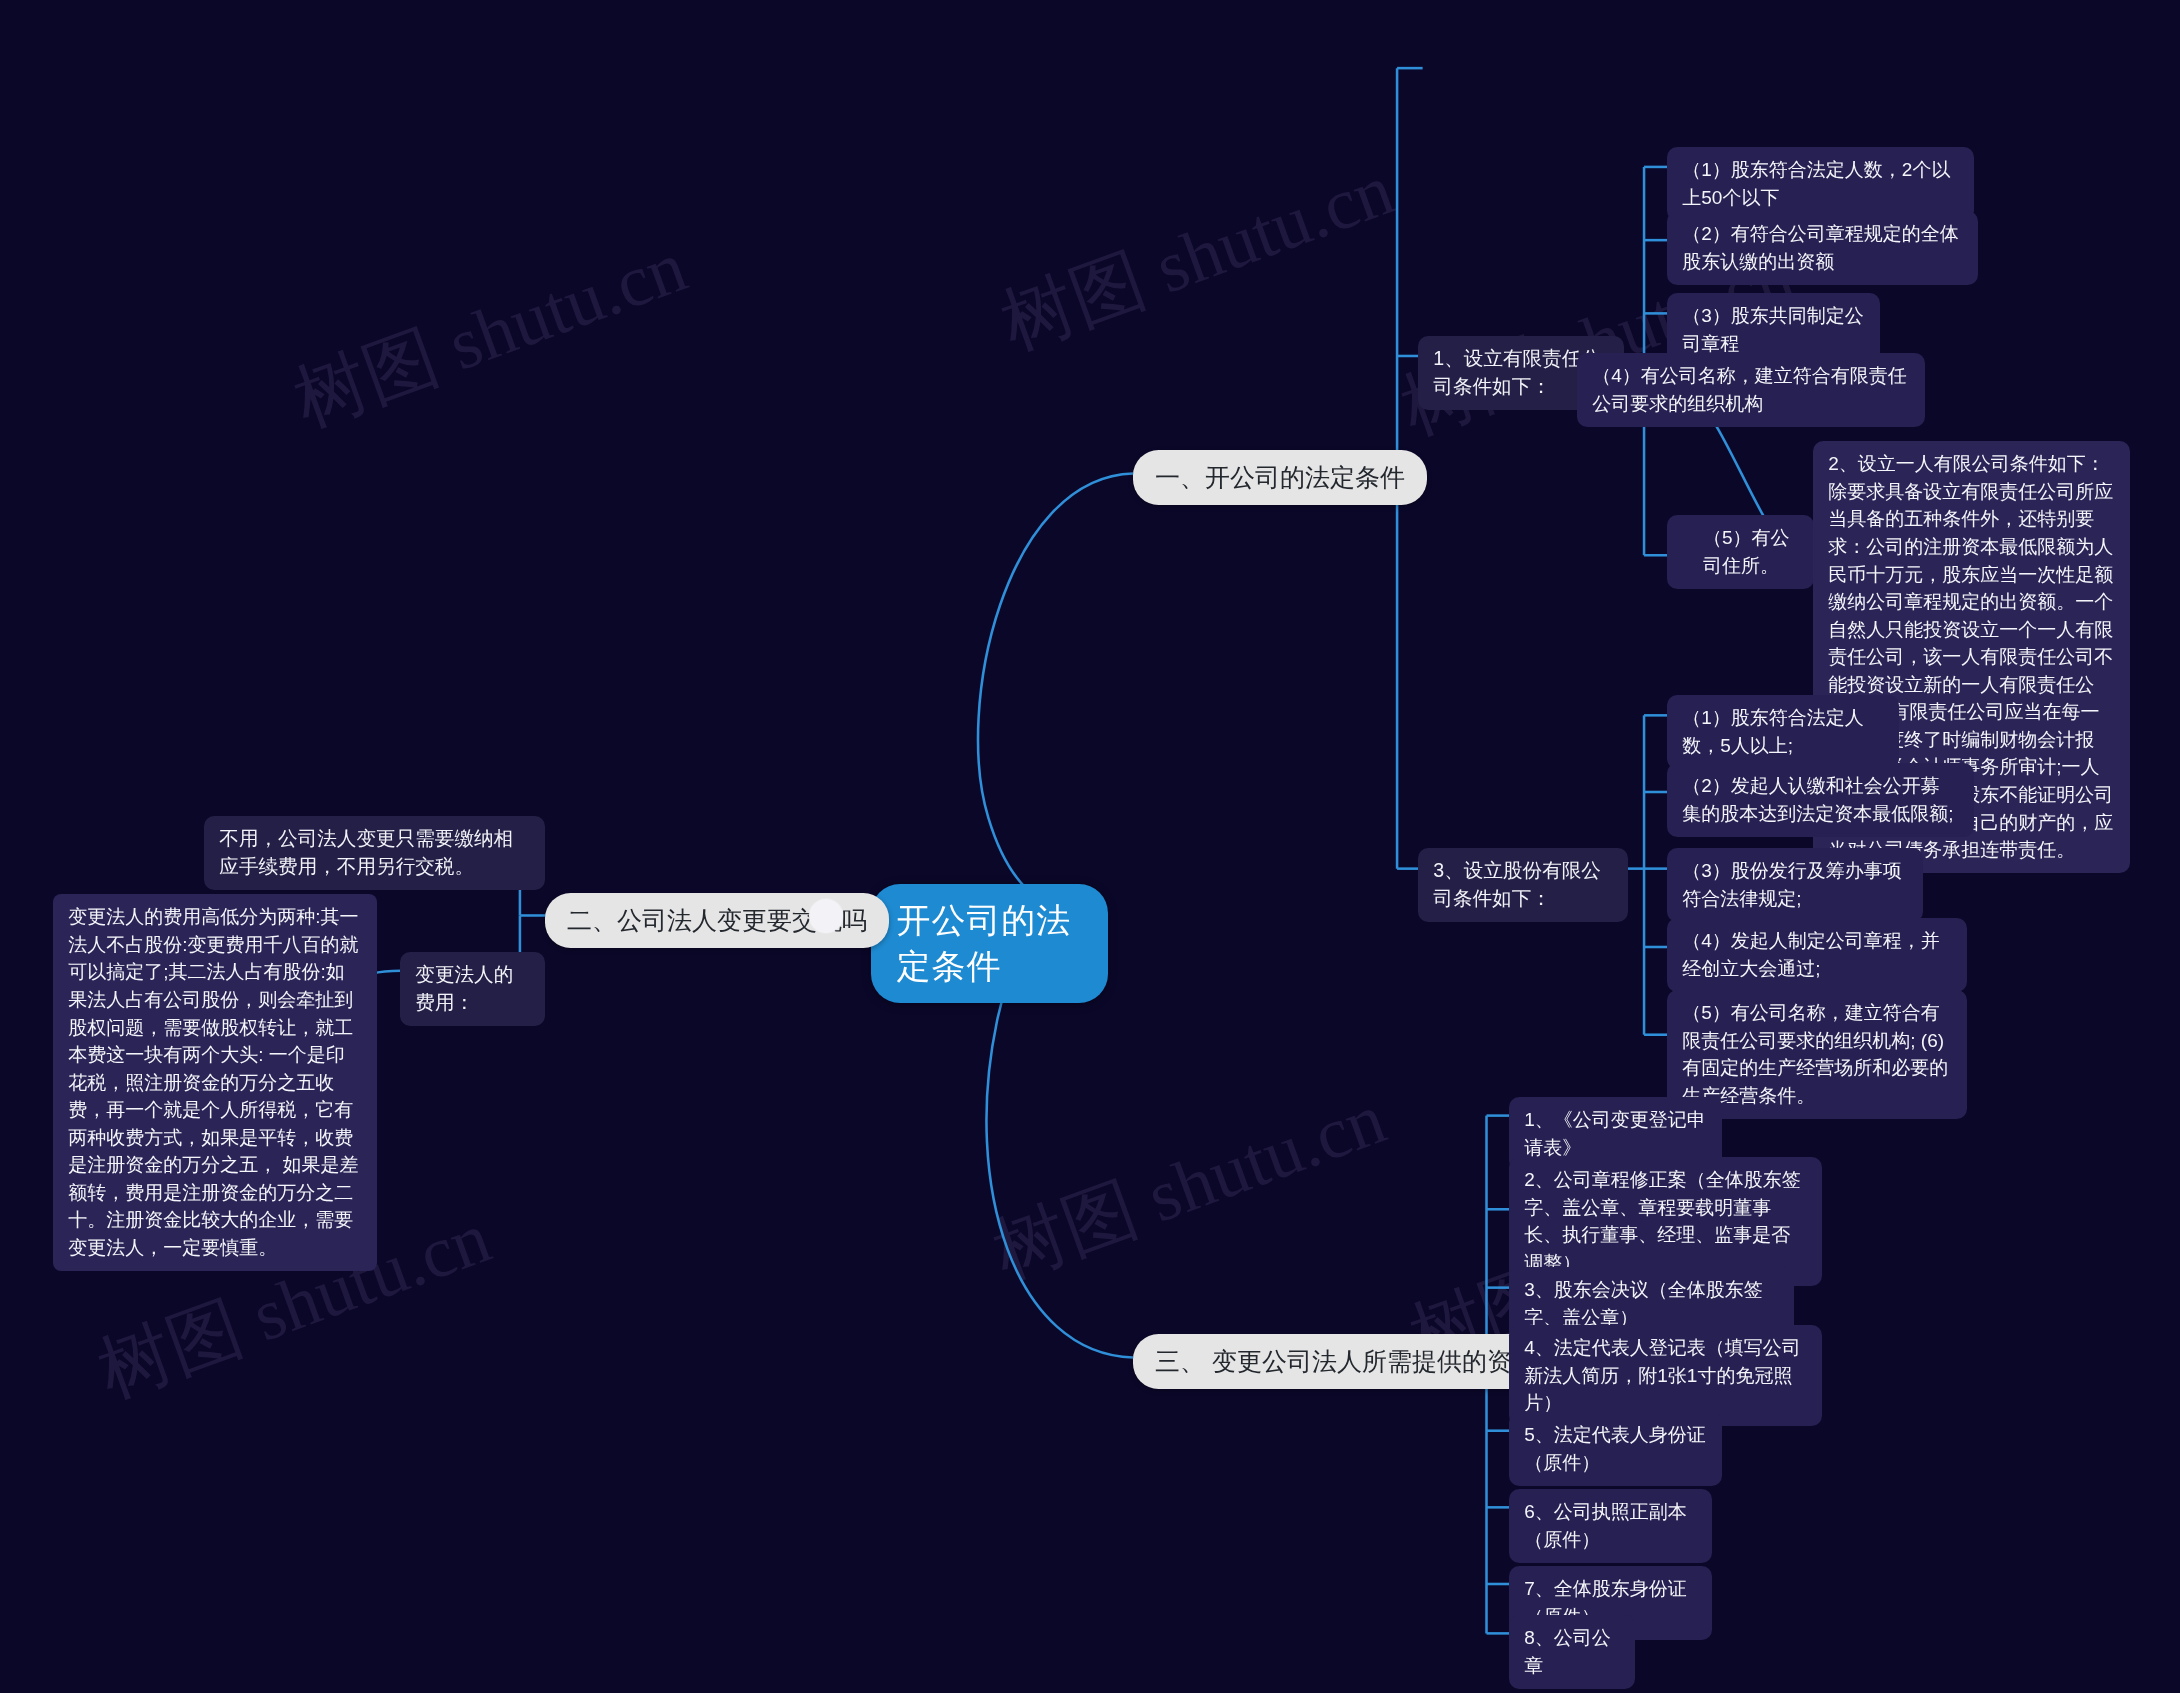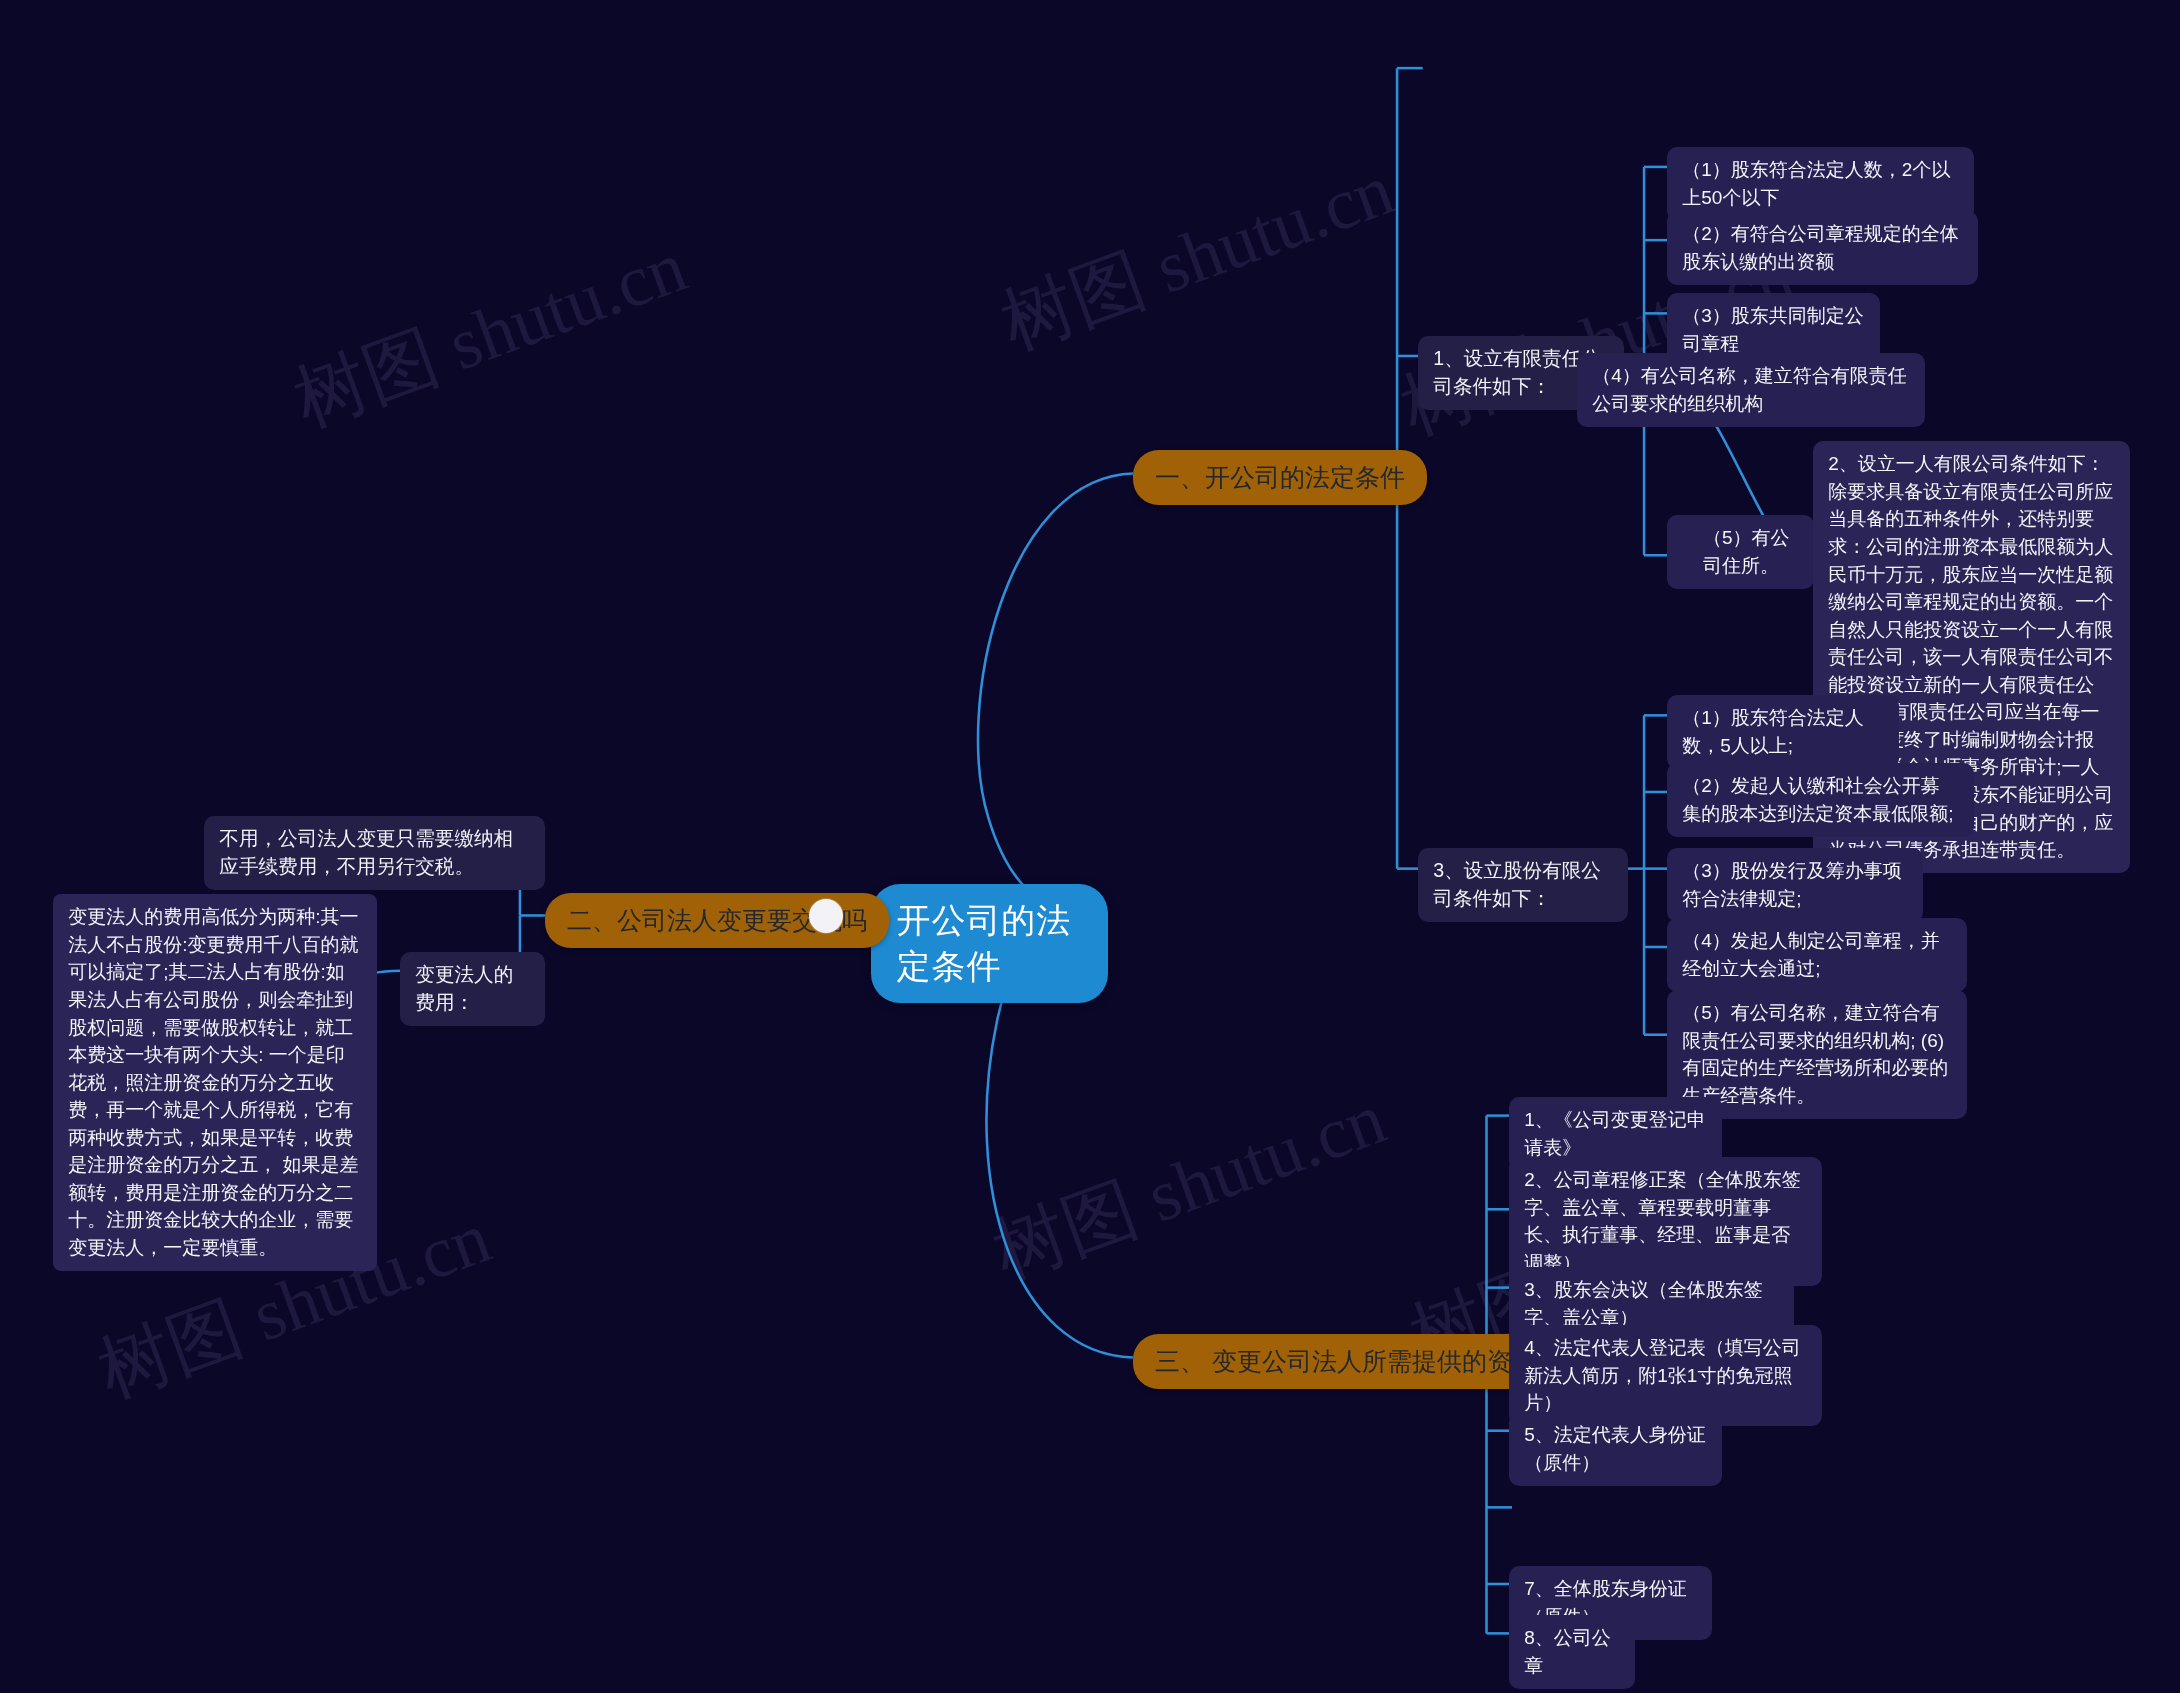--- a/index.html
+++ b/index.html
@@ -47,21 +47,21 @@
     color:#ffffff;
     border-radius:29px;
     padding:13.6px 25.6px;
     font-size:34px;
     letter-spacing:0.9px;
     box-shadow:0 1.7px 8.5px rgba(0,0,0,.35);
     font-family:Liberation Mono, monospace;
   }
   
   .lvl1{
-    background:#a16207;
+    background:#e5e5e5;
     color:#23272e;
     border-radius:25.6px;
     padding:11px 22px;
     font-size:25px;
     white-space:nowrap;
     box-shadow:0 1.7px 5.1px rgba(0,0,0,.3);
   }
   
   .lvl2{
     background:#241f47;
@@ -242,20 +242,23 @@
   </div>
   <div class="node lvl3" style="left:1509px; top:1267px; width:285px;">
     <span class="txt">3、股东会决议（全体股东签字、盖公章）</span>
   </div>
   <div class="node lvl3" style="left:1509px; top:1325px; width:313px;">
     <span class="txt">4、法定代表人登记表（填写公司新法人简历，附1张1寸的免冠照片）</span>
   </div>
   <div class="node lvl3" style="left:1509px; top:1412px; width:213px;">
     <span class="txt">5、法定代表人身份证（原件）</span>
   </div>
+  <div class="node lvl3" style="left:1509px; top:1489px; width:203px;">
+    <span class="txt">6、公司执照正副本（原件）</span>
+  </div>
   <div class="node lvl3" style="left:1509px; top:1566px; width:203px;">
     <span class="txt">7、全体股东身份证（原件）</span>
   </div>
   <div class="node lvl3" style="left:1509px; top:1615px; width:126px;">
     <span class="txt">8、公司公章</span>
   </div>
 
 </div>
 
 

